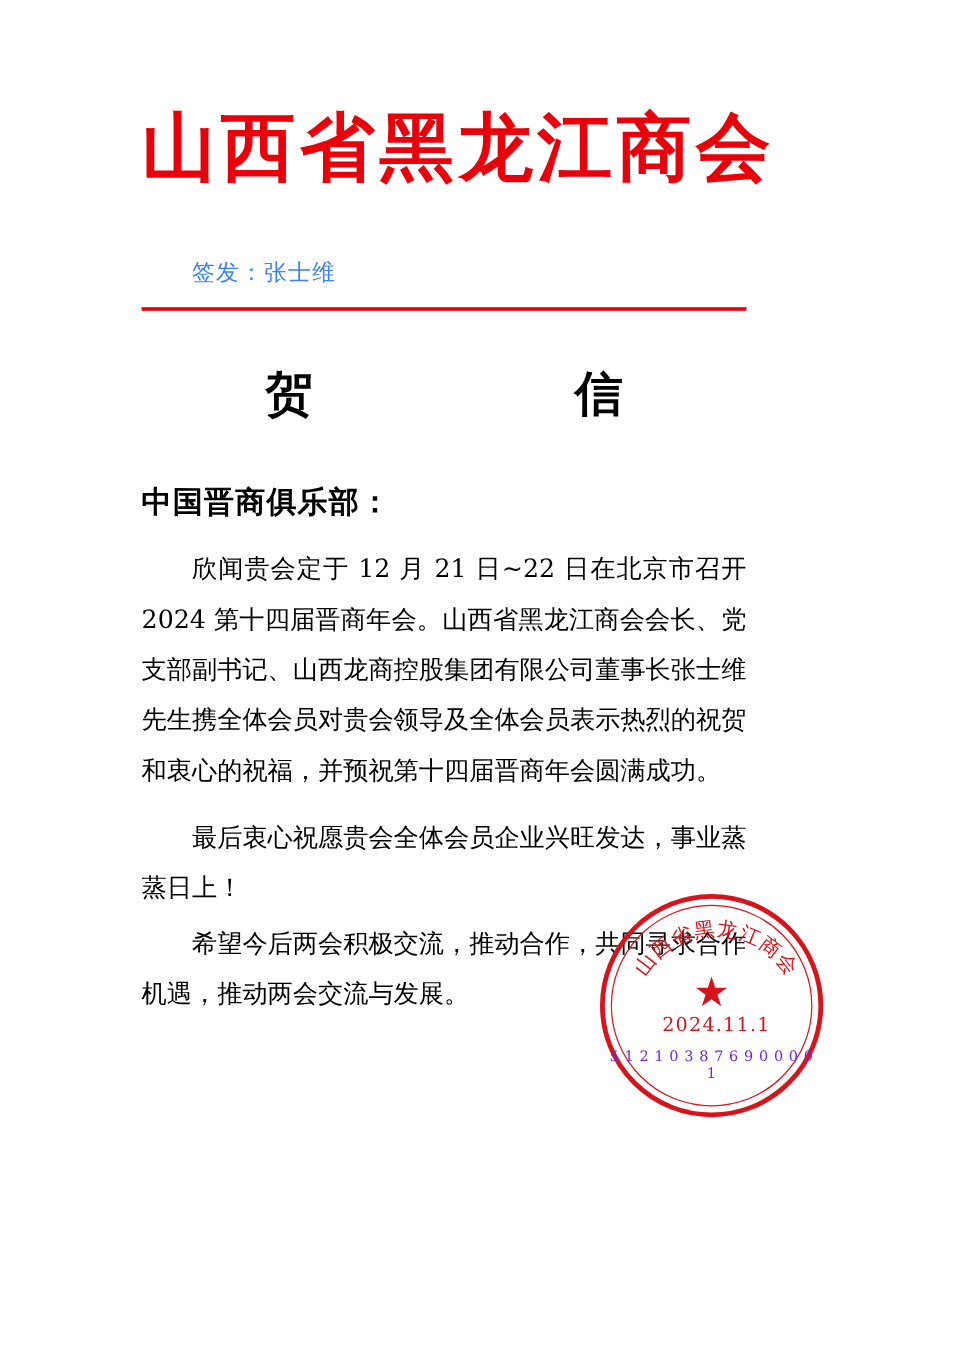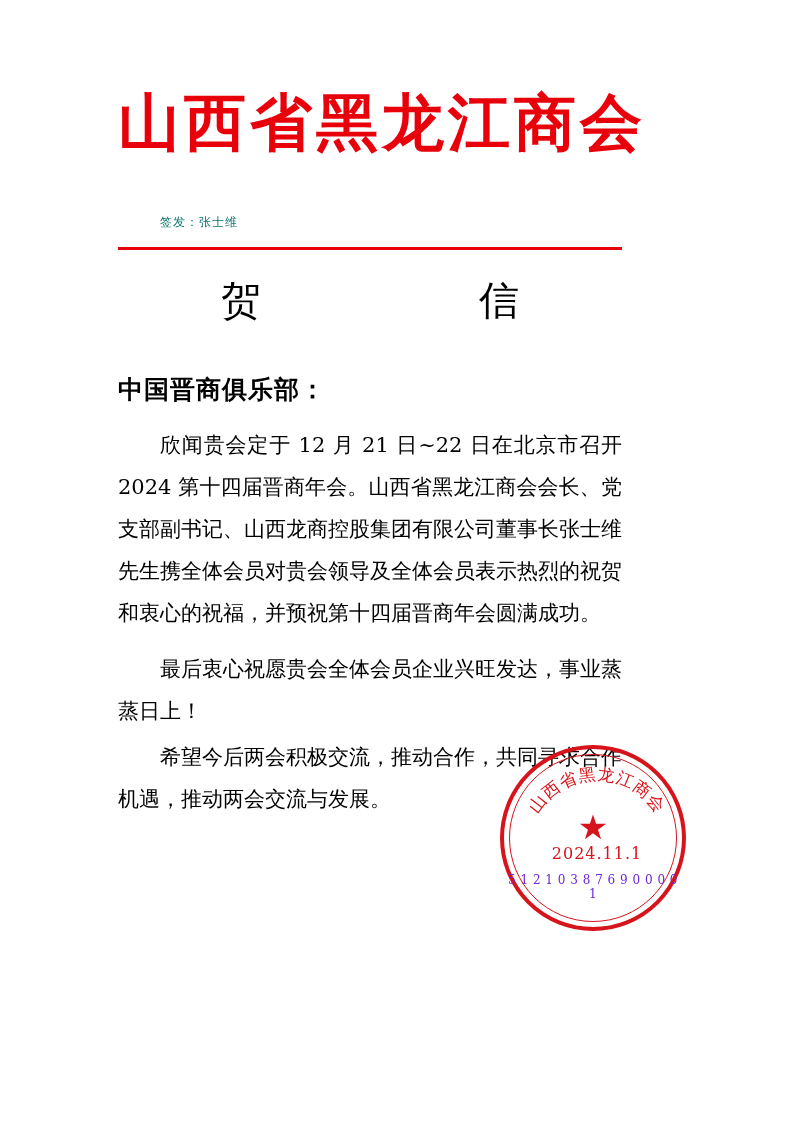--- a/index.html
+++ b/index.html
@@ -30,35 +30,35 @@
     font-size: 62px;
     letter-spacing: 4px;
     line-height: 1;
     padding-top: 92px;
     white-space: nowrap;
   }
   .issuer-row {
     margin-top: 60px;
     padding-left: 42px;
     font-family: "DejaVu Sans", sans-serif;
-    font-size: 12px;
-    color: #0f766e;
+    font-size: 19px;
+    color: #3b82f6;
     letter-spacing: 1px;
   }
   .red-rule {
     margin-top: 16px;
     height: 3px;
     background: #e8000b;
     width: 100%;
   }
   .doc-title {
-    margin-top: 26px;
+    margin-top: 46px;
     text-align: center;
     font-family: "DejaVu Sans", sans-serif;
-    font-weight: normal;
+    font-weight: bold;
     font-size: 40px;
     letter-spacing: 46px;
     text-indent: 46px;
     line-height: 1.2;
   }
   .salutation {
     margin-top: 49px;
     font-family: "DejaVu Serif", serif;
     font-weight: bold;
     font-size: 25px;

